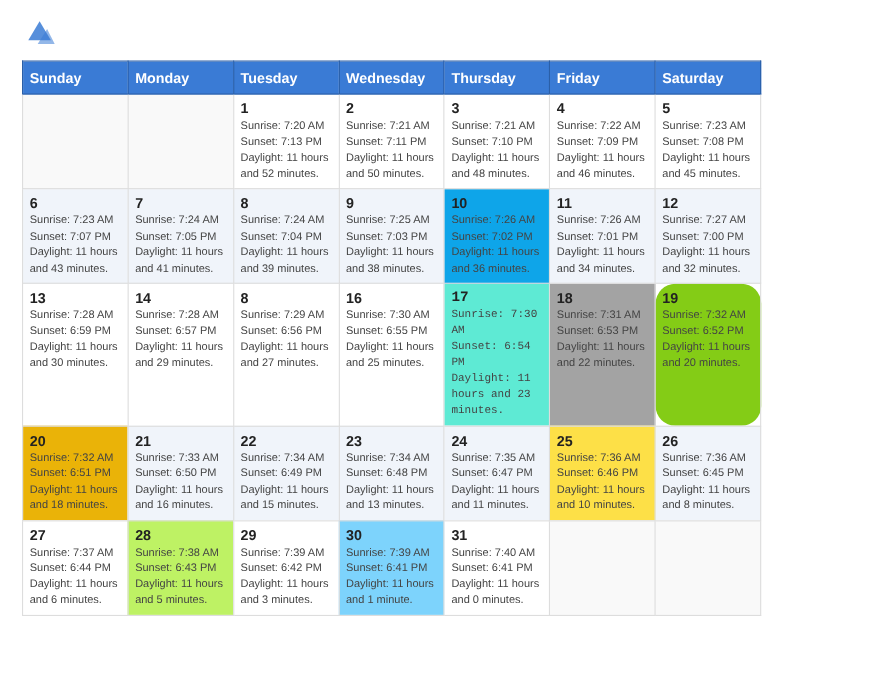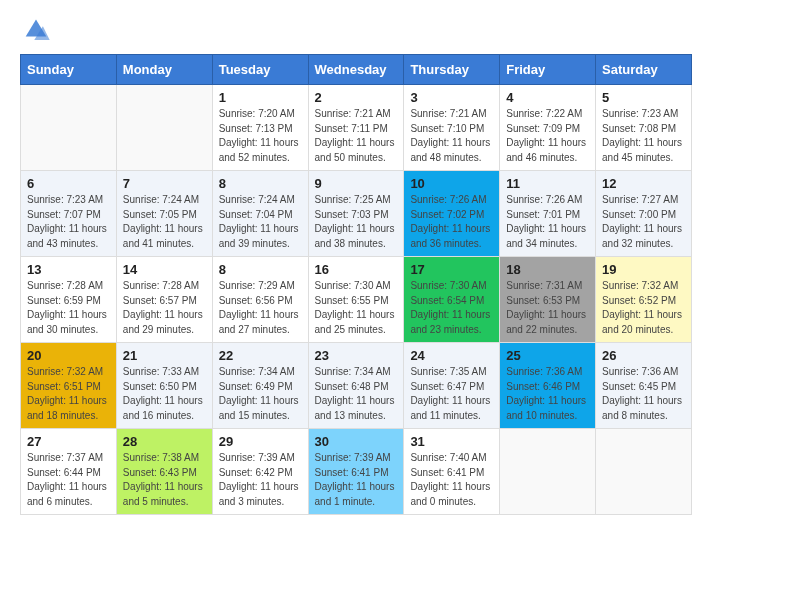--- a/index.html
+++ b/index.html
@@ -199,29 +199,29 @@
             <div class="day-info">Sunrise: 7:28 AM<br>Sunset: 6:57 PM<br>Daylight: 11 hours and 29 minutes.</div>
           </td>
           <td style="background: rgb(255, 255, 255);">
             <span class="day-number">8</span>
             <div class="day-info">Sunrise: 7:29 AM<br>Sunset: 6:56 PM<br>Daylight: 11 hours and 27 minutes.</div>
           </td>
           <td style="background: rgb(255, 255, 255);">
             <span class="day-number">16</span>
             <div class="day-info">Sunrise: 7:30 AM<br>Sunset: 6:55 PM<br>Daylight: 11 hours and 25 minutes.</div>
           </td>
-          <td style="background: #22c55e;">
+          <td style="background: #5eead4; font-family: Liberation Mono, monospace;">
             <span class="day-number">17</span>
             <div class="day-info">Sunrise: 7:30 AM<br>Sunset: 6:54 PM<br>Daylight: 11 hours and 23 minutes.</div>
           </td>
           <td style="background: #a3a3a3;">
             <span class="day-number">18</span>
             <div class="day-info">Sunrise: 7:31 AM<br>Sunset: 6:53 PM<br>Daylight: 11 hours and 22 minutes.</div>
           </td>
-          <td style="background: #fef9c3;">
+          <td style="background: #84cc16; border-radius: 18px;">
             <span class="day-number">19</span>
             <div class="day-info">Sunrise: 7:32 AM<br>Sunset: 6:52 PM<br>Daylight: 11 hours and 20 minutes.</div>
           </td>
         </tr>
         <tr>
           <td style="background: #eab308;">
             <span class="day-number">20</span>
             <div class="day-info">Sunrise: 7:32 AM<br>Sunset: 6:51 PM<br>Daylight: 11 hours and 18 minutes.</div>
           </td>
           <td style="background: rgb(240, 244, 250);">
@@ -233,21 +233,21 @@
             <div class="day-info">Sunrise: 7:34 AM<br>Sunset: 6:49 PM<br>Daylight: 11 hours and 15 minutes.</div>
           </td>
           <td style="background: rgb(240, 244, 250);">
             <span class="day-number">23</span>
             <div class="day-info">Sunrise: 7:34 AM<br>Sunset: 6:48 PM<br>Daylight: 11 hours and 13 minutes.</div>
           </td>
           <td style="background: rgb(240, 244, 250);">
             <span class="day-number">24</span>
             <div class="day-info">Sunrise: 7:35 AM<br>Sunset: 6:47 PM<br>Daylight: 11 hours and 11 minutes.</div>
           </td>
-          <td style="background: #0ea5e9; margin-left: 10px;">
+          <td style="background: #fde047; margin-left: 10px;">
             <span class="day-number">25</span>
             <div class="day-info">Sunrise: 7:36 AM<br>Sunset: 6:46 PM<br>Daylight: 11 hours and 10 minutes.</div>
           </td>
           <td style="background: rgb(240, 244, 250); margin-left: 42px;">
             <span class="day-number">26</span>
             <div class="day-info">Sunrise: 7:36 AM<br>Sunset: 6:45 PM<br>Daylight: 11 hours and 8 minutes.</div>
           </td>
         </tr>
         <tr>
           <td style="background: rgb(255, 255, 255);">

